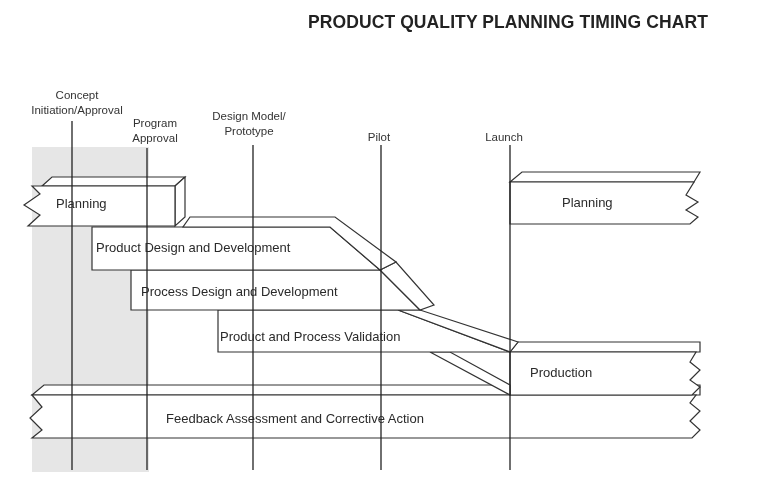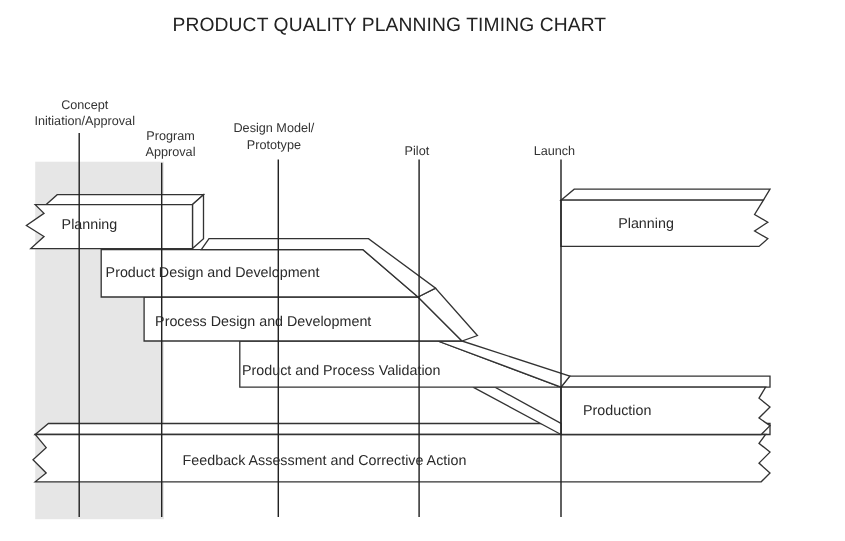--- a/index.html
+++ b/index.html
@@ -1,17 +1,17 @@
 <!DOCTYPE html>
 <html><head>
 <meta charset="utf-8">
 <style>
   html, body { margin: 0; padding: 0; background: #ffffff; }
   body { width: 768px; height: 492px; position: relative; overflow: hidden; font-family: "Liberation Sans", sans-serif; }
-  .title { position: absolute; left: 0; top: 12px; width: 708px; text-align: center; font-weight: normal; font-size: 17.5px; color: #222; letter-spacing: 0.1px; }
+  .title { position: absolute; left: 0; top: 12px; width: 708px; text-align: right; font-weight: bold; font-size: 17.5px; color: #222; letter-spacing: 0.1px; }
   svg { position: absolute; left: 0; top: 0; }
   .lbl { font-family: "Liberation Sans", sans-serif; font-size: 11.5px; fill: #333; }
   .bar { font-family: "Liberation Sans", sans-serif; font-size: 13px; fill: #2a2a2a; }
 </style>
 </head>
 <body>
 
 <div class="title">PRODUCT QUALITY PLANNING TIMING CHART</div>
 
 <svg width="768" height="492" viewBox="0 0 768 492">

